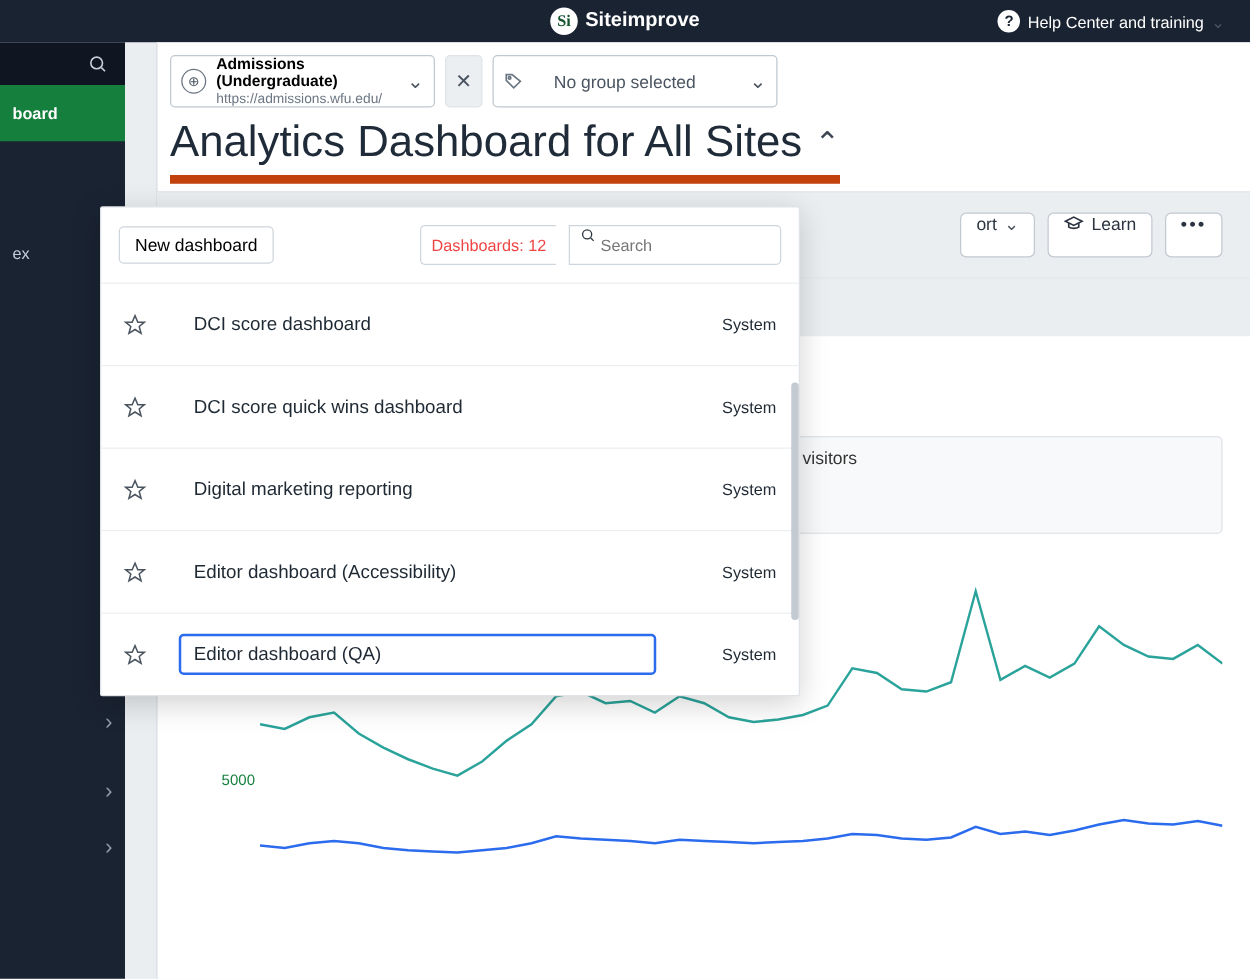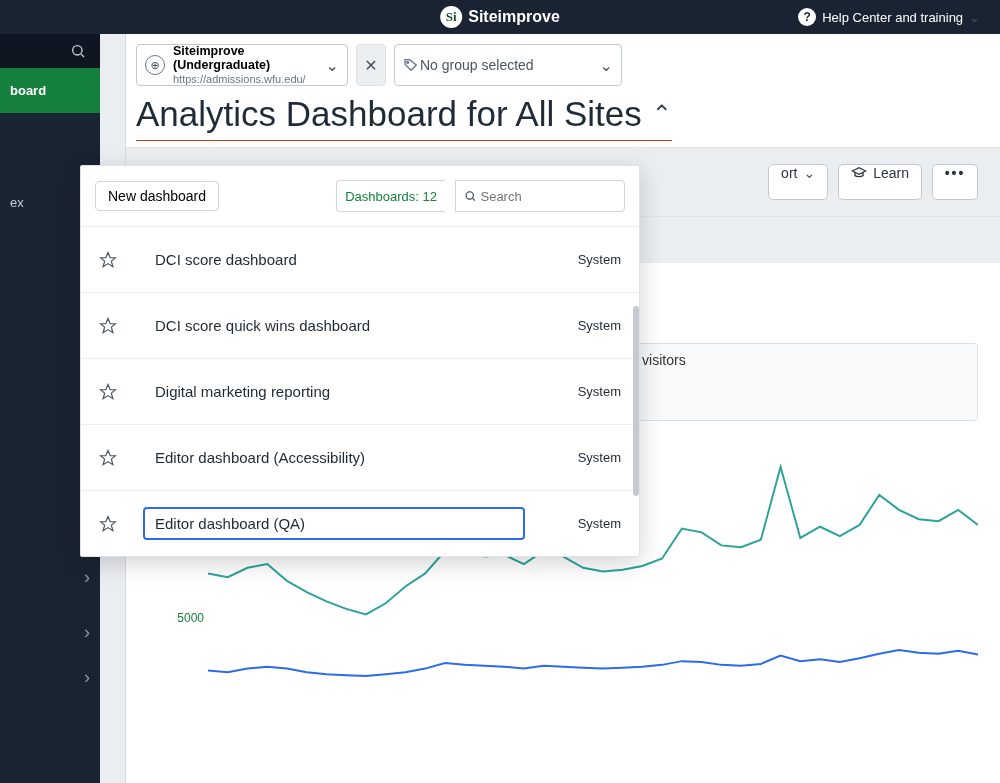--- a/index.html
+++ b/index.html
@@ -17,47 +17,47 @@
   .main { position:absolute; left:100px; right:0; top:34px; bottom:0; background:#ebeef1; }
   .content { position:absolute; left:25px; right:0; top:0; bottom:0; background:#fff; border-left:1px solid #d6dbe0; }
   .selectors { display:flex; gap:8px; padding:10px 10px 8px 10px; align-items:center; }
   .sitebox, .groupbox { border:1px solid #bfc7cf; border-radius:4px; background:#fff; display:flex; align-items:center; height:42px; }
   .sitebox { width:212px; padding:4px 8px; gap:8px;}
   .globe { width:20px; height:20px; border-radius:50%; border:1px solid #6b7683; display:flex; align-items:center; justify-content:center; font-size:11px; color:#4a5460;}
   .sitebox-text { flex:1; line-height:1.1; }
   .sitebox-title { font-weight:700; font-size:12.5px; }
   .sitebox-url { font-size:11px; color:#6b7683; }
   .closebtn { width:30px; height:42px; border:1px solid #dfe3e8; background:#eceff2; display:flex; align-items:center; justify-content:center; color:#4a5460; border-radius:4px;}
-  .groupbox { width:228px; padding:0 8px; gap:1px; }
+  .groupbox { width:228px; padding:0 8px; gap:24px; }
   .tag-icon { width:16px; height:16px; color:#6b7683; }
   .group-text { flex:1; font-size:14px; color:#4a5460; }
   .chev { color:#4a5460; }
   .page-title-wrap { padding:0 10px 6px 10px; }
-  .page-title { font-size:35px; font-weight:500; color:#1f2b38; display:inline-flex; align-items:center; gap:10px; border-bottom:1px solid #c2410c; padding-bottom:6px;}
+  .page-title { font-size:35px; font-weight:500; color:#1f2b38; display:inline-flex; align-items:center; gap:10px; border-bottom:7px solid #c2410c; padding-bottom:6px;}
   .page-title .caret { font-size:24px; color:#3b4652; }
   .toolbar { background:#ebeef1; border-top:1px solid #e1e5ea; border-bottom:1px solid #e1e5ea; padding:16px 22px; display:flex; gap:10px; justify-content:flex-end; align-items:center;}
   .btn-outline { border:1px solid #c2c9d1; background:#fff; border-radius:5px; height:36px; padding:0 12px; display:flex; align-items:flex-start; gap:6px; font-size:14px; color:#2b3440;}
   .btn-more { width:46px; justify-content:center; font-weight:700; letter-spacing:2px;}
   .filter-area { padding:40px 22px 10px 22px; font-size:14px; color:#333; }
   .tiles { display:flex; border:1px solid #dcdfe4; margin:14px 22px 0 22px; border-radius:4px; overflow:hidden; }
   .tile { flex:1; border-right:1px solid #dcdfe4; padding:8px 14px 12px 14px; background:#f8f9fa;}
   .tile:last-child { border-right:none; }
   .tile-lbl { font-size:14px; color:#333; }
   .tile-num { font-size:22px; font-weight:800; color:#1a1f26; }
   .tile-sub { font-size:12px; color:#6b7683; display:flex; align-items:center; gap:2px;}
   .chart-area { margin:18px 22px 0 22px; position:relative; height:280px; }
   .ylab { position:absolute; right:calc(100% - 56px); font-size:12px; color:#15803d; transform:translateY(-50%);}
   svg.chart { position:absolute; left:60px; right:0; top:0; bottom:0; width:calc(100% - 60px); height:100%; }
 
   .dropdown-panel { position:absolute; left:80px; top:165px; width:560px; background:#fff; box-shadow: 0 6px 24px rgba(0,0,0,0.18); border:1px solid #dfe3e8; border-radius:2px; z-index:50; }
   .dd-top { display:flex; align-items:center; padding:14px 14px; gap:10px; }
   .newdash { border:1px solid #cfd5dc; border-radius:4px; padding:6px 12px; font-size:14px; background:#fff; }
   .dd-top-spacer { flex:1; }
-  .dash-count { border:1px solid #cfd5dc; border-right:none; height:32px; display:flex; align-items:center; padding:0 8px; font-size:13px; color:#15803d; background:#fff; border-radius:4px 0 0 4px;}
-  .dd-search { border:1px solid #cfd5dc; height:32px; display:flex; align-items:center; gap:4px; padding:0 8px; width:170px; background:#fff; border-radius:0 4px 4px 0;}
+  .dash-count { border:1px solid #cfd5dc; border-right:none; height:32px; display:flex; align-items:center; padding:0 8px; font-size:13px; color:#ef4444; background:#fff; border-radius:4px 0 0 4px;}
+  .dd-search { border:1px solid #cfd5dc; height:32px; display:flex; gap:4px; padding:0 8px; width:170px; background:#fff; border-radius:0 4px 4px 0;}
   .dd-search input { border:none; outline:none; font-size:13px; width:100%; background:transparent;}
   .dd-list {}
   .dd-row { display:flex; align-items:center; border-top:1px solid #eceff2; height:66px; padding:0 18px; gap:28px; }
   .star { width:18px; height:18px; color:#4b5560; }
   .dd-name { flex:1; font-size:15px; color:#1f2933; padding:6px 10px; }
   .dd-name.focus { outline:2px solid #2b6bed; outline-offset:0; border-radius:2px; }
   .dd-tag { font-size:13px; color:#1f2933; width:70px; text-align:right; font-weight:400;}
   .dd-scroll { position:absolute; right:0; top:140px; width:6px; height:190px; background:#c4cad2; border-radius:3px; }
 
   .chevr::before { content:"›"; font-size:18px; color:#8f99a6; }
@@ -118,21 +118,21 @@
     </div>
 </div>
 
 <div class="main">
   <div class="content">
 
     <div class="selectors">
       <div class="sitebox">
         <div class="globe">⊕</div>
         <div class="sitebox-text">
-          <div class="sitebox-title">Siteimprove (Undergraduate)</div>
+          <div class="sitebox-title">Admissions (Undergraduate)</div>
           <div class="sitebox-url">https://admissions.wfu.edu/</div>
         </div>
         <span class="chev">⌄</span>
       </div>
       <div class="closebtn">
         <span>✕</span>
       </div>
       <div class="groupbox">
         <svg class="tag-icon" viewBox="0 0 24 24" fill="none" stroke="#6b7683" stroke-width="2">
             <path d="M20 12l-8 8-9-9V4h7l10 8z"></path>

